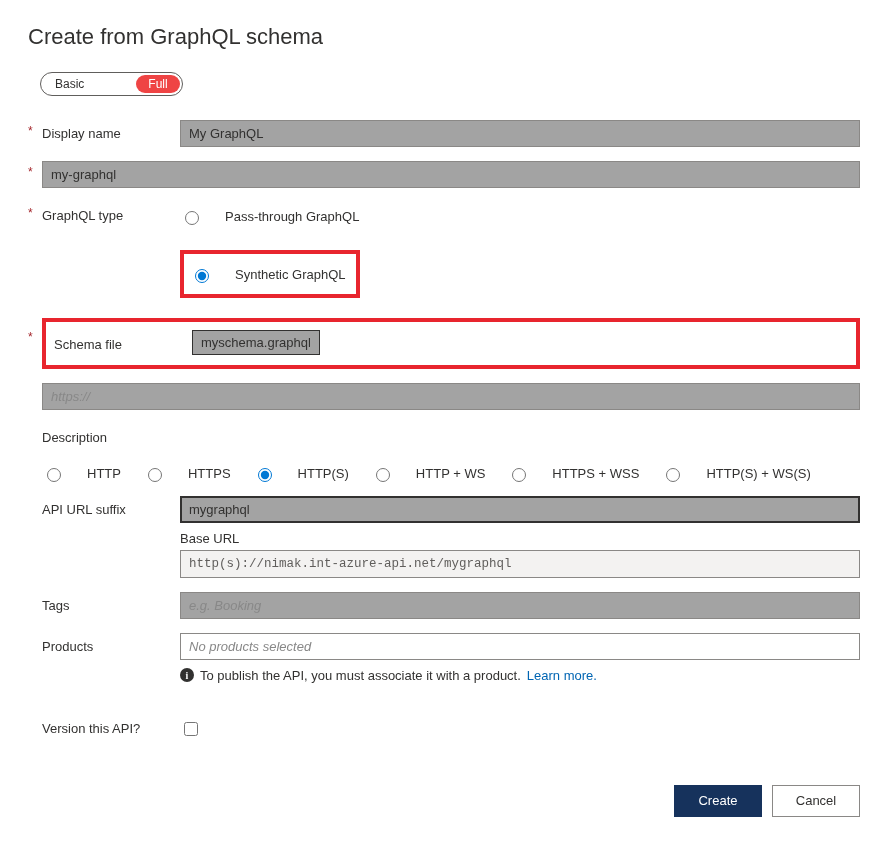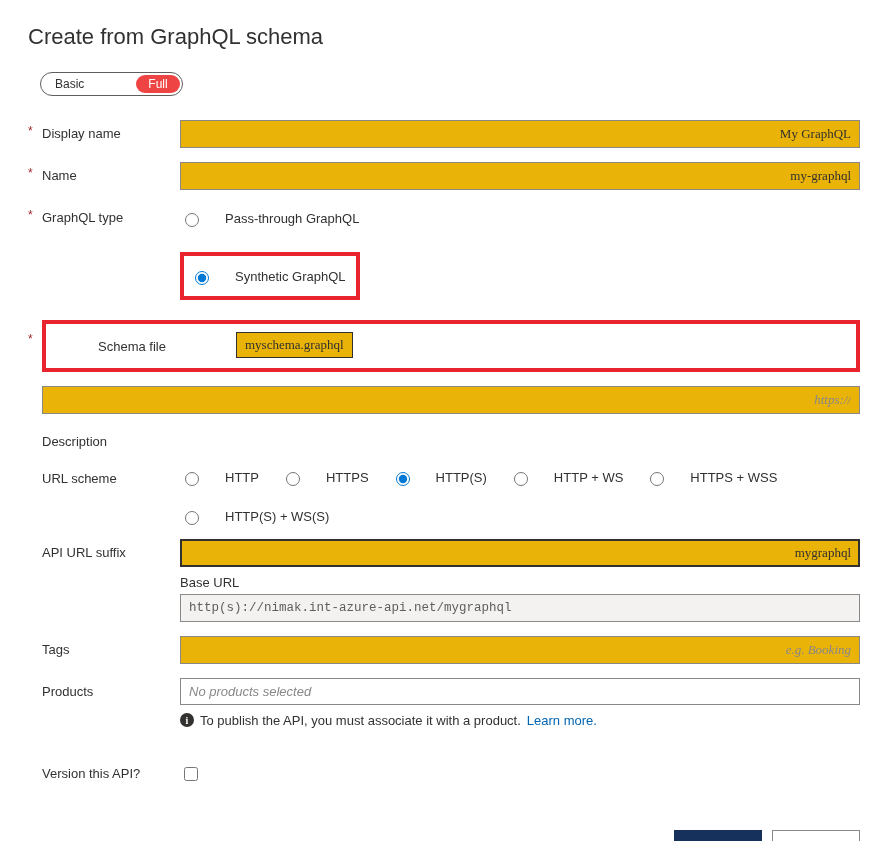--- a/index.html
+++ b/index.html
@@ -55,25 +55,24 @@
     padding-top: 5px;
     font-size: 13px;
     color: #323130;
     line-height: 1.35;
   }
   .ctl { flex: 1; }
   input.text, textarea.text, .dispbox, .filebox-inner {
     width: 100%;
     border: 1px solid #8a8886;
     padding: 5px 8px;
-    font-family: Liberation Serif, serif;
+    font-family: Liberation Sans, sans-serif;
     font-size: 13px;
     color: #323130;
-    background: #eab308;
-    text-align: right;
+    background: #a3a3a3;
   }
   textarea.text { height: 56px; resize: both; }
   input.text.focus { border: 1px solid #323130; box-shadow: inset 0 0 0 1px #323130; }
   input.text.italic::placeholder, .placeholder { color: #888; font-style: italic; }
   .radio-row { display:flex; align-items:center; height:28px; gap:23px; }
   .radio { width:14px; height:14px; cursor:pointer; accent-color:#0078d4; }
   .radio-lbl { font-size:13px; }
   .radio-group-h { display:flex; flex-wrap:wrap; gap:22px; padding-top:4px;}
   .radio-group-h .radio-row { height:auto; }
   .filebox {
@@ -138,21 +137,20 @@
 <div class="row">
   <div class="req">*</div>
   <div class="lbl">Display name</div>
   <div class="ctl">
     <input class="text" value="My GraphQL" style="">
   </div>
 </div>
 
 <div class="row">
   <div class="req">*</div>
-  <div class="lbl">Name</div>
   <div class="ctl">
     <input class="text" value="my-graphql" style="">
   </div>
 </div>
 
 <div class="row graphql-type-group">
   <div class="req">*</div>
   <div class="lbl">GraphQL type</div>
   <div class="ctl">
     <div class="radio-row">
@@ -167,21 +165,21 @@
     </div>
   </div>
 </div>
 
 <div class="spacer"></div>
 
 <div class="row schema-row">
   <div class="req">*</div>
   <div style="flex:1">
     <div class="highlight-box" style="display:flex; align-items:center;">
-      <div class="lbl" style="padding-top:4px;margin-left:44px;">Schema file</div>
+      <div class="lbl" style="padding-top:4px;">Schema file</div>
       <div class="filebox">
         <span class="filebox-inner">myschema.graphql</span>
       </div>
     </div>
   </div>
 </div>
 
 <div class="row">
   <div class="req"></div>
   <div class="ctl">
@@ -189,21 +187,20 @@
   </div>
 </div>
 
 <div class="row">
   <div class="req"></div>
   <div class="lbl">Description</div>
 </div>
 
 <div class="row">
   <div class="req"></div>
-  <div class="lbl">URL scheme</div>
   <div class="ctl radio-group-h">
     <label class="radio-row">
         <input type="radio" class="radio" name="scheme" style="">
         <span class="radio-lbl">HTTP</span>
       </label>
     <label class="radio-row">
         <input type="radio" class="radio" name="scheme" style="">
         <span class="radio-lbl">HTTPS</span>
       </label>
     <label class="radio-row">

